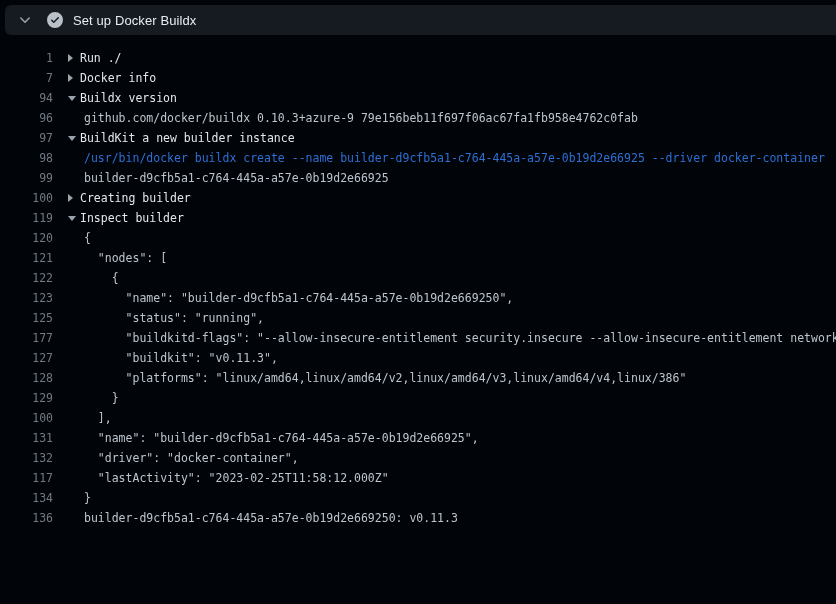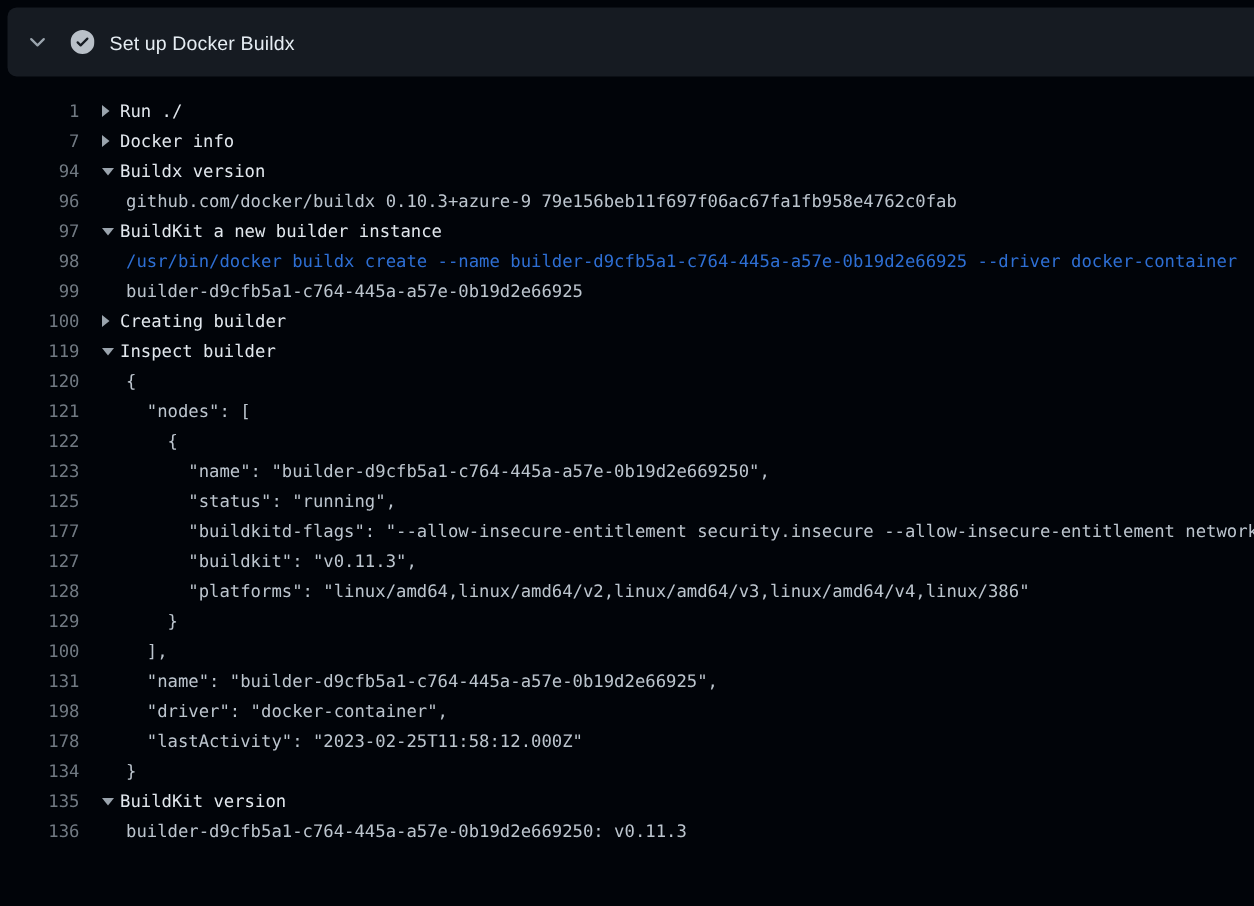--- a/index.html
+++ b/index.html
@@ -4,21 +4,21 @@
 <style>
   * { margin: 0; padding: 0; box-sizing: border-box; }
   html, body {
     width: 836px; height: 604px;
     overflow: hidden;
     background: var(--page-bg, #010409);
     font-family: "DejaVu Sans Mono", "Liberation Mono", monospace;
   }
   .header {
     margin: 5px 0 0 5px;
-    height: 46px;
+    height: 30px;
     background: var(--header-bg, #161b22);
     border-radius: 6px 0 0 6px;
     display: flex;
     align-items: center;
     cursor: pointer;
   }
   .chev {
     width: 16px; height: 16px;
     margin-left: 12px;
     display: inline-flex; align-items: center; justify-content: center;
@@ -109,18 +109,17 @@
     <div class="row"><span class="num">121</span><span class="content output">  "nodes": [</span></div>
     <div class="row"><span class="num">122</span><span class="content output">    {</span></div>
     <div class="row"><span class="num">123</span><span class="content output">      "name": "builder-d9cfb5a1-c764-445a-a57e-0b19d2e669250",</span></div>
     <div class="row"><span class="num">125</span><span class="content output">      "status": "running",</span></div>
     <div class="row"><span class="num">177</span><span class="content output">      "buildkitd-flags": "--allow-insecure-entitlement security.insecure --allow-insecure-entitlement network</span></div>
     <div class="row"><span class="num">127</span><span class="content output">      "buildkit": "v0.11.3",</span></div>
     <div class="row"><span class="num">128</span><span class="content output">      "platforms": "linux/amd64,linux/amd64/v2,linux/amd64/v3,linux/amd64/v4,linux/386"</span></div>
     <div class="row"><span class="num">129</span><span class="content output">    }</span></div>
     <div class="row"><span class="num">100</span><span class="content output">  ],</span></div>
     <div class="row"><span class="num">131</span><span class="content output">  "name": "builder-d9cfb5a1-c764-445a-a57e-0b19d2e66925",</span></div>
-    <div class="row"><span class="num">198</span><span class="content output">  "driver": "docker-container",</span></div>
-    <div class="row"><span class="num">178</span><span class="content output">  "lastActivity": "2023-02-25T11:58:12.000Z"</span></div>
+    <div class="row"><span class="num">132</span><span class="content output">  "driver": "docker-container",</span></div>
+    <div class="row"><span class="num">117</span><span class="content output">  "lastActivity": "2023-02-25T11:58:12.000Z"</span></div>
     <div class="row"><span class="num">134</span><span class="content output">}</span></div>
-    <div class="row"><span class="num">135</span><span class="content group"><span class="arrow expanded"></span><span>BuildKit version</span></span></div>
     <div class="row"><span class="num">136</span><span class="content output">builder-d9cfb5a1-c764-445a-a57e-0b19d2e669250: v0.11.3</span></div>
   </div>
 
 </body></html>

